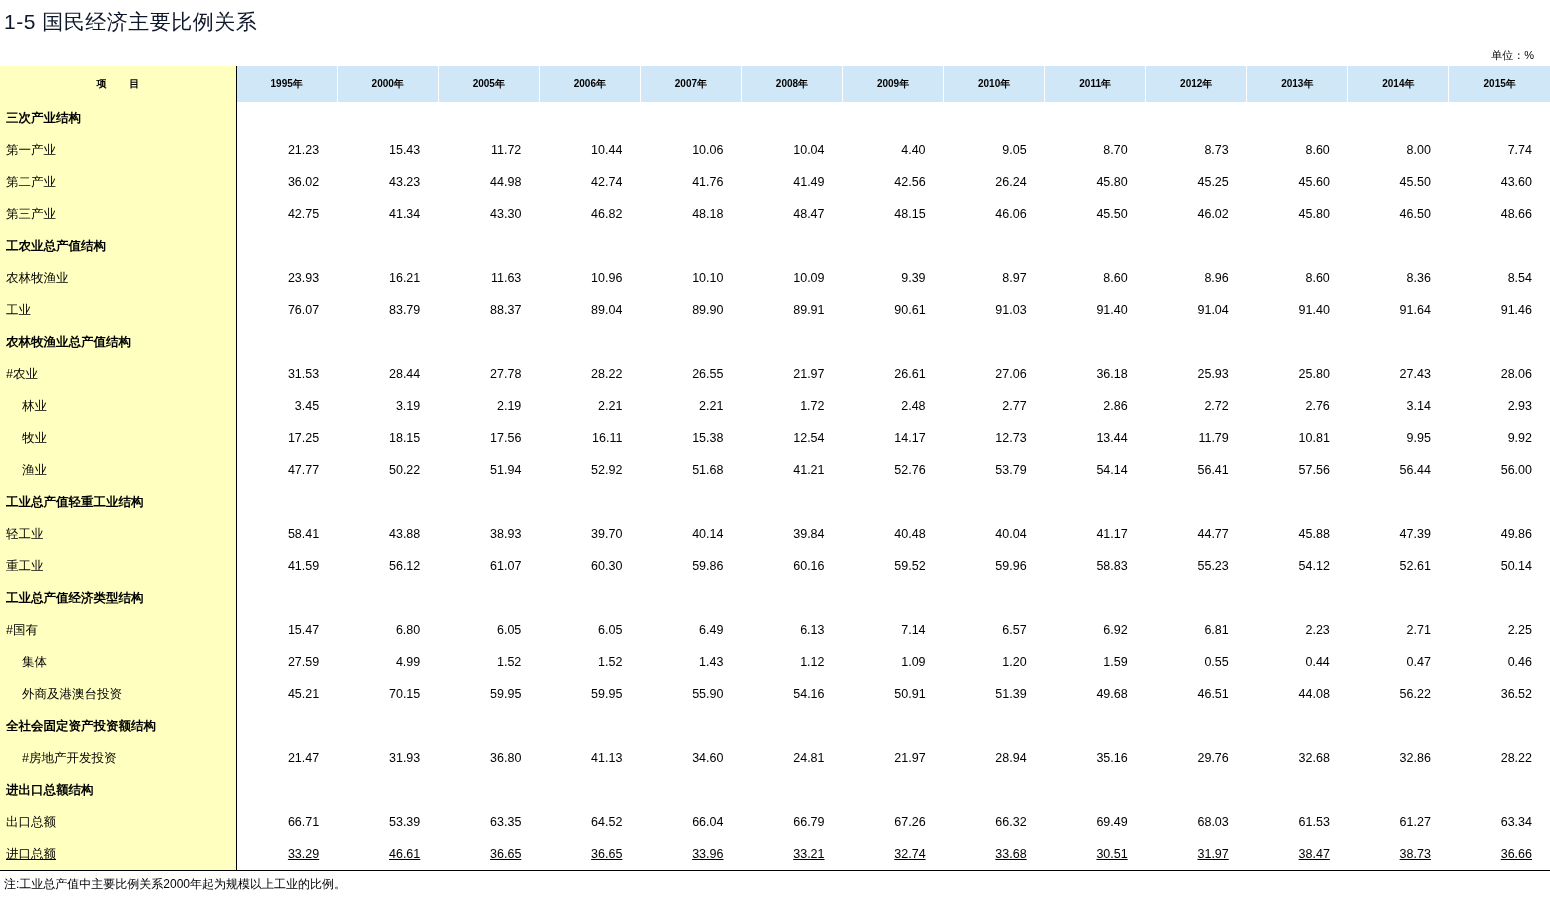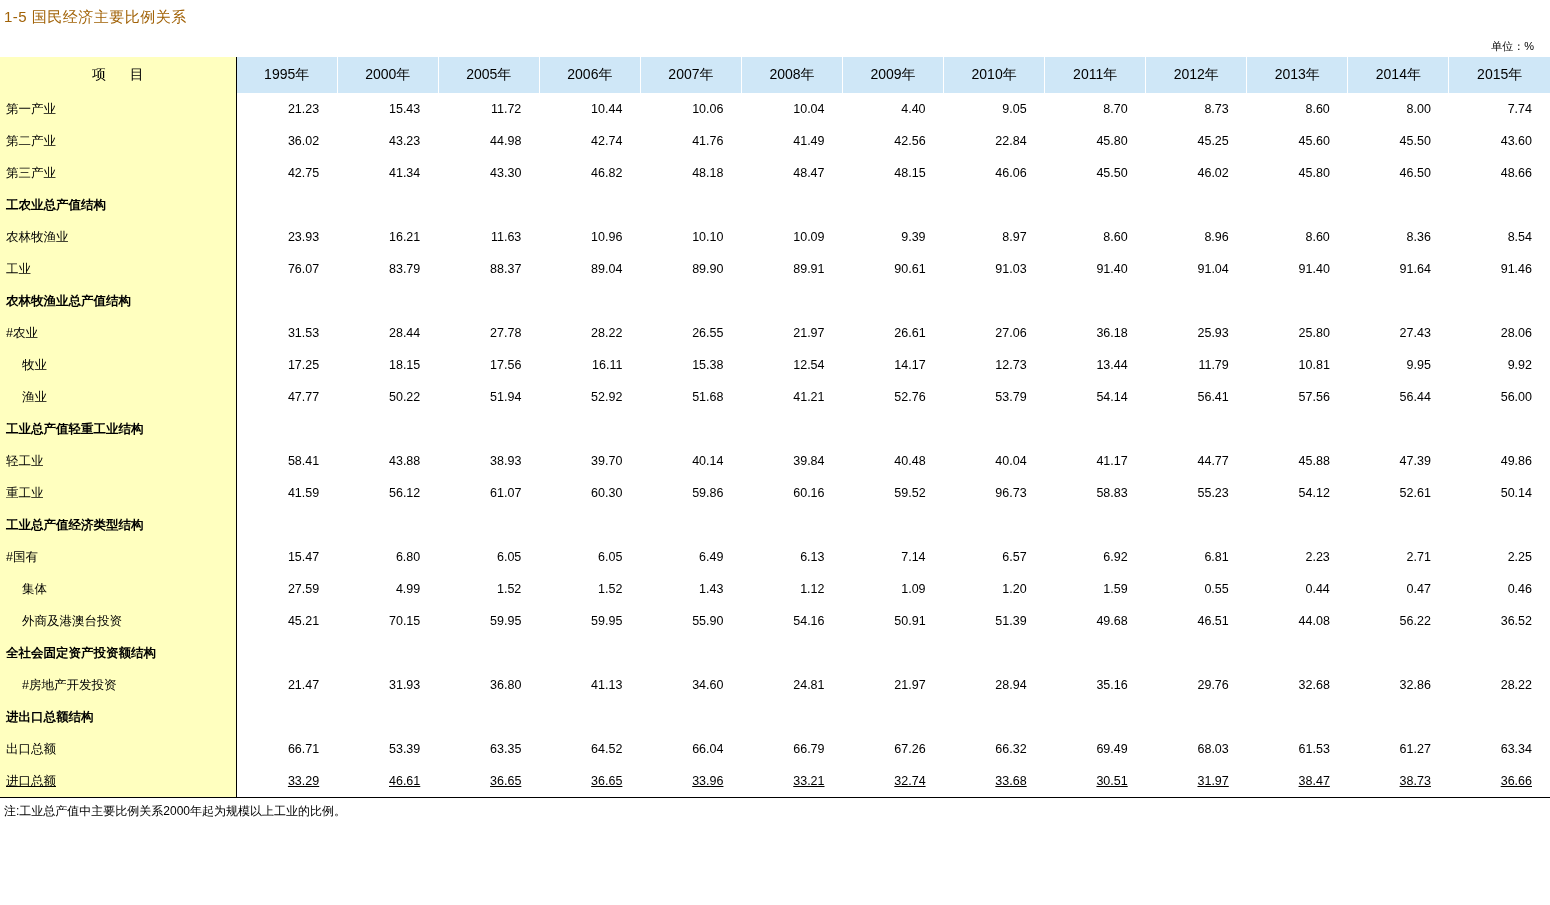--- a/index.html
+++ b/index.html
@@ -14,24 +14,24 @@
     color: #000000;
     overflow: hidden;
   }
   .page {
     position: relative;
     width: 1550px;
     height: 905px;
     box-sizing: border-box;
   }
   .title {
-    font-size: 15px;
+    font-size: 21px;
     padding: 8px 0 0 4px;
     letter-spacing: 0.5px;
-    color: #a16207;
+    color: #0f172a;
   }
   .unit {
     text-align: right;
     font-size: 11px;
     padding: 12px 16px 3px 0;
     color: #000;
   }
   table.main {
     border-collapse: collapse;
     width: 1550px;
@@ -39,22 +39,22 @@
   }
   table.main th, table.main td {
     border: none;
     padding: 0;
   }
   thead th {
     background: #cfe7f7;
     border-top: 1.5px solid #000;
     border-bottom: 1px solid #000;
     height: 36px;
-    font-size: 14px;
-    font-weight: normal;
+    font-size: 10px;
+    font-weight: bold;
     text-align: center;
     color: #000;
   }
   thead th.item-head {
     background: #ffffbf;
     border-right: 1px solid #000;
     letter-spacing: 10px;
     padding-left: 10px;
   }
   thead th.col-head + th.col-head {
@@ -130,20 +130,36 @@
         <th class="col-head">2010年</th>
         <th class="col-head">2011年</th>
         <th class="col-head">2012年</th>
         <th class="col-head">2013年</th>
         <th class="col-head">2014年</th>
         <th class="col-head">2015年</th>
       </tr>
     </thead>
     <tbody id="table-body">
         <tr>
+          <td class="label group">三次产业结构</td>
+          <td class="val"></td>
+          <td class="val"></td>
+          <td class="val"></td>
+          <td class="val"></td>
+          <td class="val"></td>
+          <td class="val"></td>
+          <td class="val"></td>
+          <td class="val"></td>
+          <td class="val"></td>
+          <td class="val"></td>
+          <td class="val"></td>
+          <td class="val"></td>
+          <td class="val"></td>
+        </tr>
+        <tr>
           <td class="label lvl1">第一产业</td>
           <td class="val">21.23</td>
           <td class="val">15.43</td>
           <td class="val">11.72</td>
           <td class="val">10.44</td>
           <td class="val">10.06</td>
           <td class="val">10.04</td>
           <td class="val">4.40</td>
           <td class="val">9.05</td>
           <td class="val">8.70</td>
@@ -154,21 +170,21 @@
         </tr>
         <tr>
           <td class="label lvl1">第二产业</td>
           <td class="val">36.02</td>
           <td class="val">43.23</td>
           <td class="val">44.98</td>
           <td class="val">42.74</td>
           <td class="val">41.76</td>
           <td class="val">41.49</td>
           <td class="val">42.56</td>
-          <td class="val">22.84</td>
+          <td class="val">26.24</td>
           <td class="val">45.80</td>
           <td class="val">45.25</td>
           <td class="val">45.60</td>
           <td class="val">45.50</td>
           <td class="val">43.60</td>
         </tr>
         <tr>
           <td class="label lvl1">第三产业</td>
           <td class="val">42.75</td>
           <td class="val">41.34</td>
@@ -258,20 +274,36 @@
           <td class="val">21.97</td>
           <td class="val">26.61</td>
           <td class="val">27.06</td>
           <td class="val">36.18</td>
           <td class="val">25.93</td>
           <td class="val">25.80</td>
           <td class="val">27.43</td>
           <td class="val">28.06</td>
         </tr>
         <tr>
+          <td class="label lvl2">林业</td>
+          <td class="val">3.45</td>
+          <td class="val">3.19</td>
+          <td class="val">2.19</td>
+          <td class="val">2.21</td>
+          <td class="val">2.21</td>
+          <td class="val">1.72</td>
+          <td class="val">2.48</td>
+          <td class="val">2.77</td>
+          <td class="val">2.86</td>
+          <td class="val">2.72</td>
+          <td class="val">2.76</td>
+          <td class="val">3.14</td>
+          <td class="val">2.93</td>
+        </tr>
+        <tr>
           <td class="label lvl2">牧业</td>
           <td class="val">17.25</td>
           <td class="val">18.15</td>
           <td class="val">17.56</td>
           <td class="val">16.11</td>
           <td class="val">15.38</td>
           <td class="val">12.54</td>
           <td class="val">14.17</td>
           <td class="val">12.73</td>
           <td class="val">13.44</td>
@@ -330,21 +362,21 @@
         </tr>
         <tr>
           <td class="label lvl1">重工业</td>
           <td class="val">41.59</td>
           <td class="val">56.12</td>
           <td class="val">61.07</td>
           <td class="val">60.30</td>
           <td class="val">59.86</td>
           <td class="val">60.16</td>
           <td class="val">59.52</td>
-          <td class="val">96.73</td>
+          <td class="val">59.96</td>
           <td class="val">58.83</td>
           <td class="val">55.23</td>
           <td class="val">54.12</td>
           <td class="val">52.61</td>
           <td class="val">50.14</td>
         </tr>
         <tr>
           <td class="label group">工业总产值经济类型结构</td>
           <td class="val"></td>
           <td class="val"></td>

